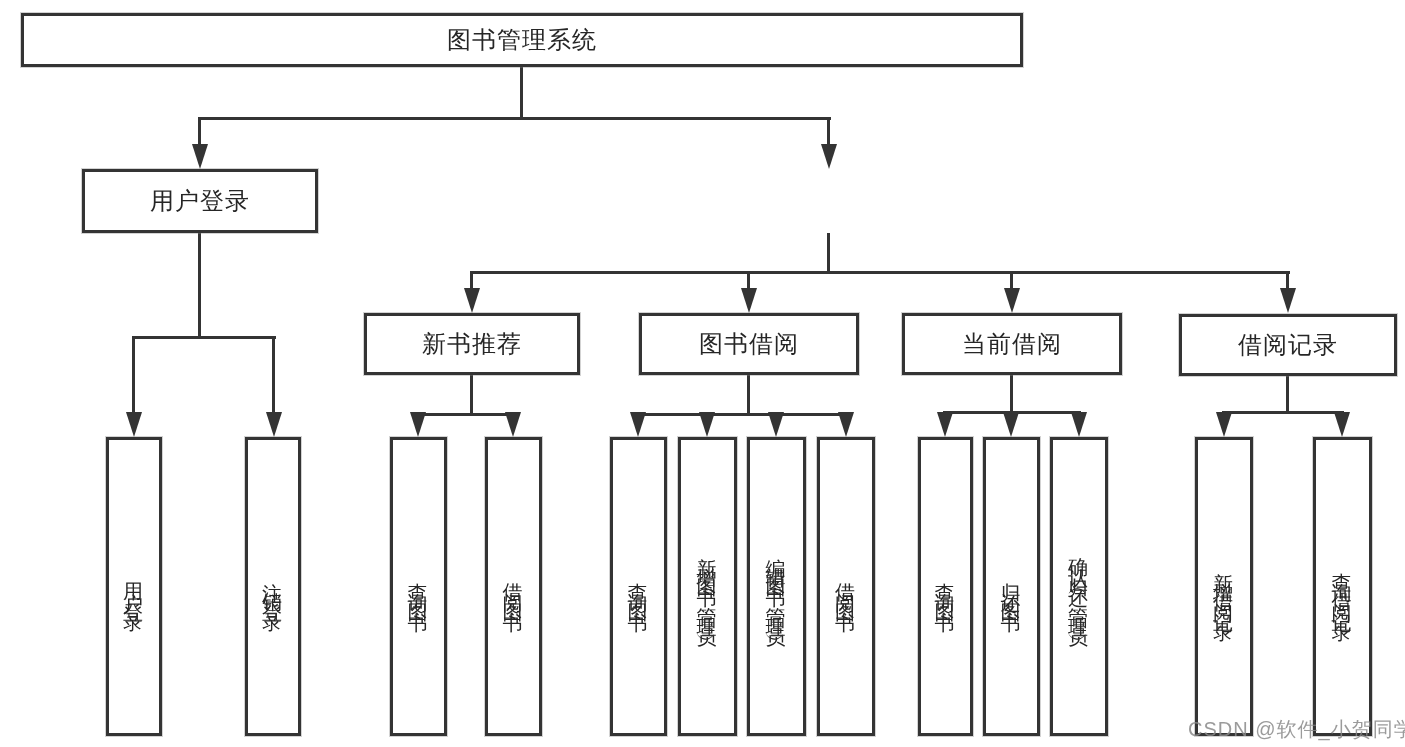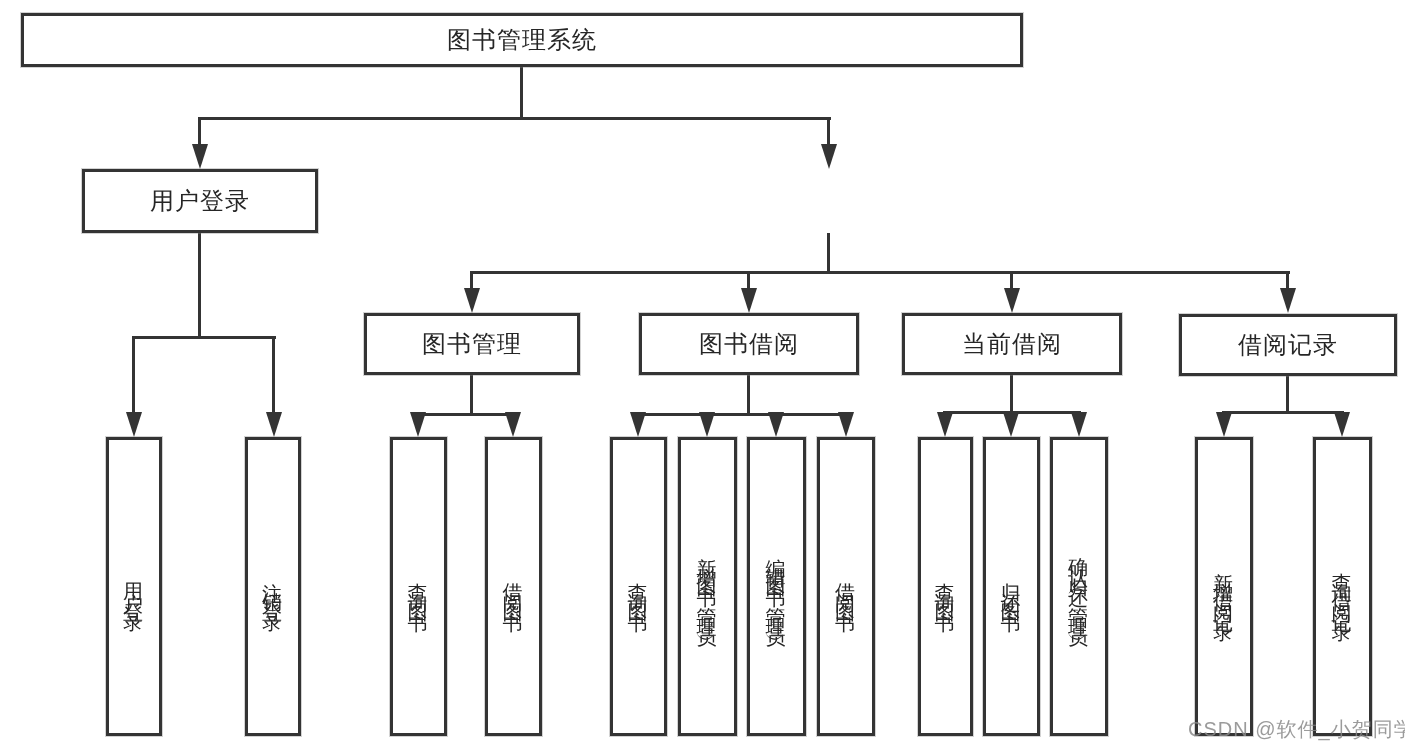--- a/index.html
+++ b/index.html
@@ -98,21 +98,21 @@
   <div class="hl" style="left:470px;top:271px;width:820px"></div>
   <div class="vl" style="left:470px;top:271px;height:20px"></div>
   <div class="ah" style="left:464px;top:288px"></div>
   <div class="vl" style="left:747px;top:271px;height:20px"></div>
   <div class="ah" style="left:741px;top:288px"></div>
   <div class="vl" style="left:1010px;top:271px;height:20px"></div>
   <div class="ah" style="left:1004px;top:288px"></div>
   <div class="vl" style="left:1286px;top:271px;height:20px"></div>
   <div class="ah" style="left:1280px;top:288px"></div>
 
-  <div class="box b-l3a">图书管理</div>
+  <div class="box b-l3a">新书推荐</div>
   <div class="box b-l3c">当前借阅</div>
   <div class="box b-l3b">图书借阅</div>
   <div class="box b-l3d">借阅记录</div>
 
   <div class="vl" style="left:470px;top:375px;height:41px"></div>
   <div class="hl" style="left:416px;top:413px;width:100px"></div>
   <div class="ah" style="left:410px;top:412px"></div>
   <div class="ah" style="left:505px;top:412px"></div>
 
   <div class="vl" style="left:747px;top:375px;height:41px"></div>

